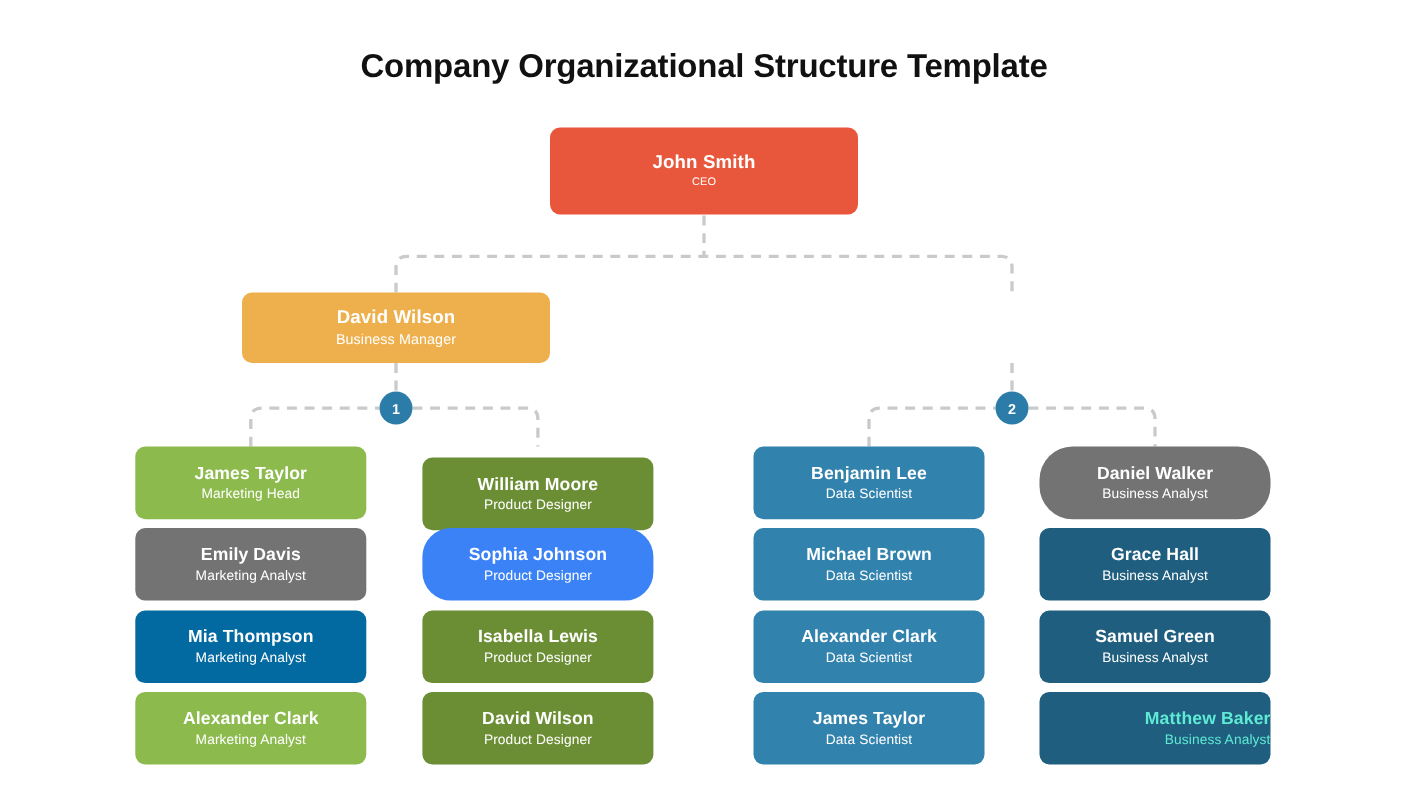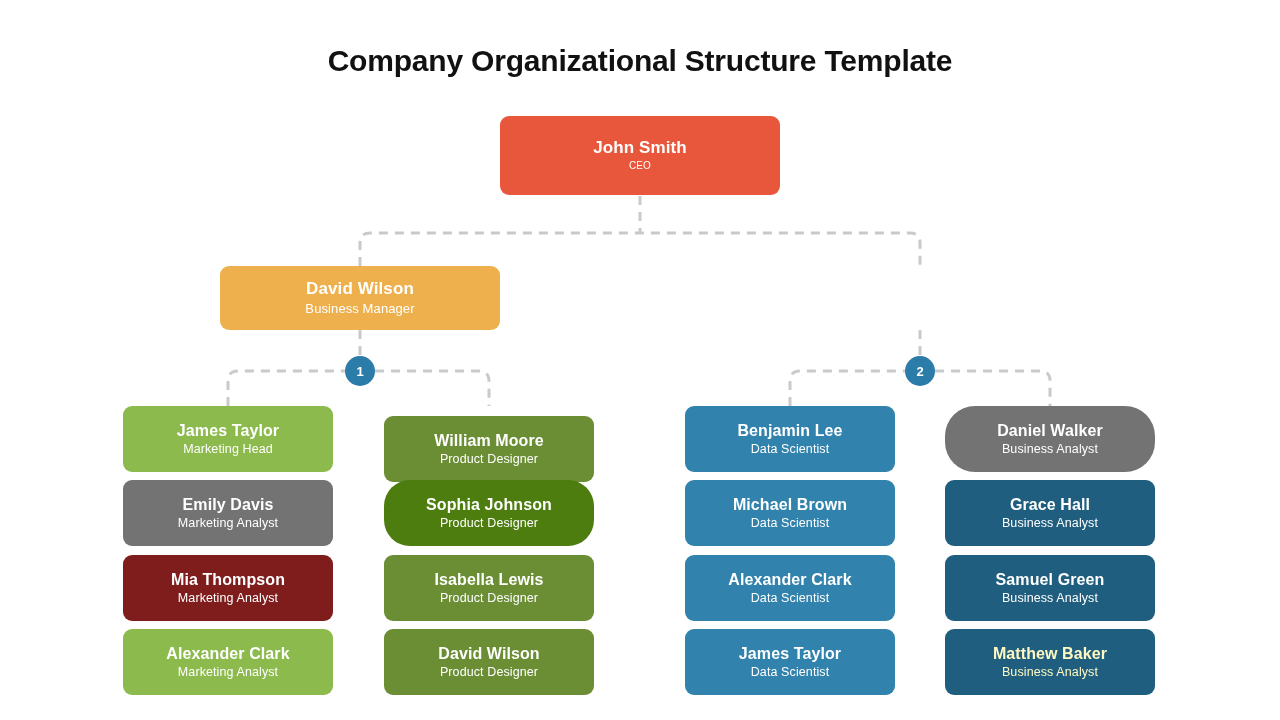--- a/index.html
+++ b/index.html
@@ -160,34 +160,34 @@
   <div class="badge badge-1" style="background: rgb(43, 124, 168);">2</div>
 
   <div class="node node-leaf col-0 row-0" style="background: rgb(140, 186, 77); color: rgb(255, 255, 255);">
     <div class="nm">James Taylor</div>
     <div class="rl">Marketing Head</div>
   </div>
   <div class="node node-leaf col-0 row-1" style="background: #737373; color: rgb(255, 255, 255);">
     <div class="nm">Emily Davis</div>
     <div class="rl">Marketing Analyst</div>
   </div>
-  <div class="node node-leaf col-0 row-2" style="background: #7f1d1d; color: rgb(255, 255, 255);">
+  <div class="node node-leaf col-0 row-2" style="background: #0369a1; color: rgb(255, 255, 255);">
     <div class="nm">Mia Thompson</div>
     <div class="rl">Marketing Analyst</div>
   </div>
   <div class="node node-leaf col-0 row-3" style="background: rgb(140, 186, 77); color: rgb(255, 255, 255);">
     <div class="nm">Alexander Clark</div>
     <div class="rl">Marketing Analyst</div>
   </div>
 
   <div class="node node-leaf col-1 row-0" style="background: rgb(107, 142, 53); color: rgb(255, 255, 255); margin-top: 10px;">
     <div class="nm">William Moore</div>
     <div class="rl">Product Designer</div>
   </div>
-  <div class="node node-leaf col-1 row-1" style="background: #4d7c0f; color: rgb(255, 255, 255); border-radius: 26px;">
+  <div class="node node-leaf col-1 row-1" style="background: #3b82f6; color: rgb(255, 255, 255); border-radius: 26px;">
     <div class="nm">Sophia Johnson</div>
     <div class="rl">Product Designer</div>
   </div>
   <div class="node node-leaf col-1 row-2" style="background: rgb(107, 142, 53); color: rgb(255, 255, 255);">
     <div class="nm">Isabella Lewis</div>
     <div class="rl">Product Designer</div>
   </div>
   <div class="node node-leaf col-1 row-3" style="background: rgb(107, 142, 53); color: rgb(255, 255, 255);">
     <div class="nm">David Wilson</div>
     <div class="rl">Product Designer</div>
@@ -215,18 +215,18 @@
     <div class="rl">Business Analyst</div>
   </div>
   <div class="node node-leaf col-3 row-1" style="background: rgb(31, 94, 126); color: rgb(255, 255, 255);">
     <div class="nm">Grace Hall</div>
     <div class="rl">Business Analyst</div>
   </div>
   <div class="node node-leaf col-3 row-2" style="background: rgb(31, 94, 126); color: rgb(255, 255, 255);">
     <div class="nm">Samuel Green</div>
     <div class="rl">Business Analyst</div>
   </div>
-  <div class="node node-leaf col-3 row-3" style="background: rgb(31, 94, 126); color: #fef9c3;">
+  <div class="node node-leaf col-3 row-3" style="background: rgb(31, 94, 126); color: #5eead4; align-items: flex-end;">
     <div class="nm">Matthew Baker</div>
     <div class="rl">Business Analyst</div>
   </div>
 
 </div>
 
 </body></html>

